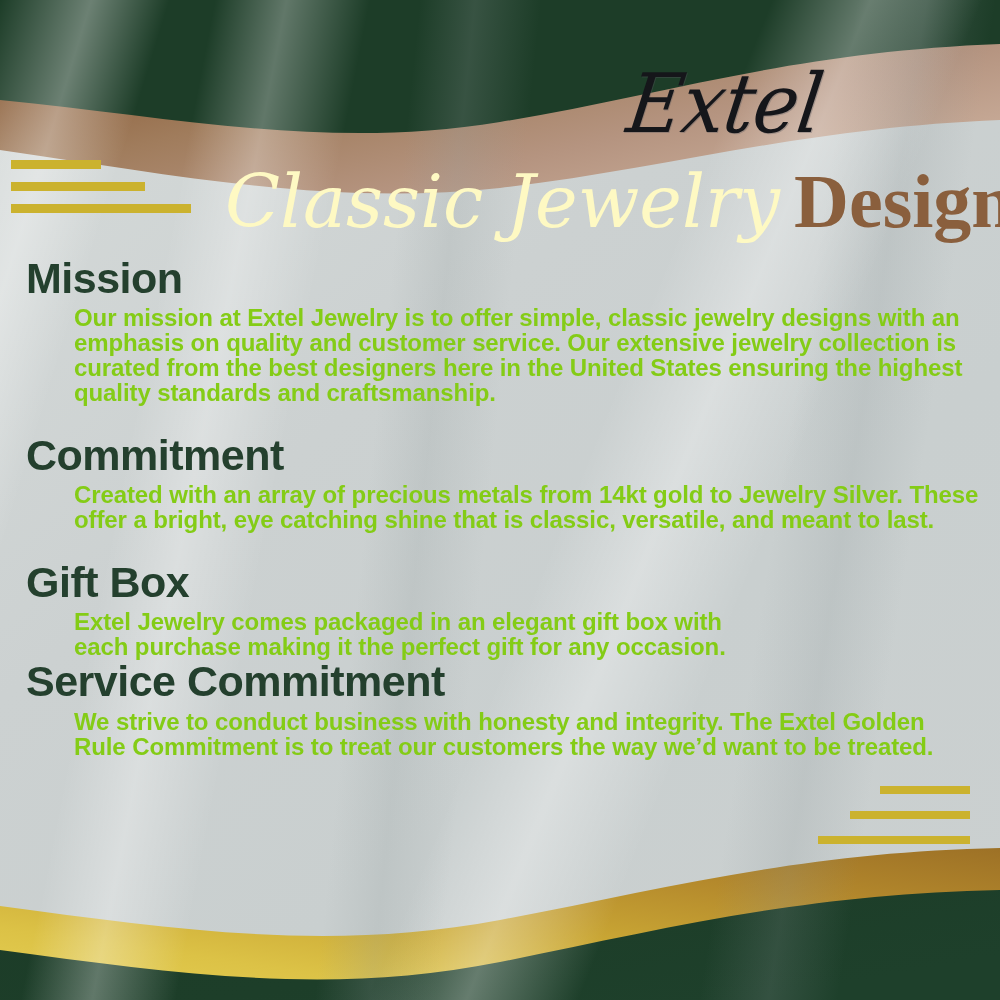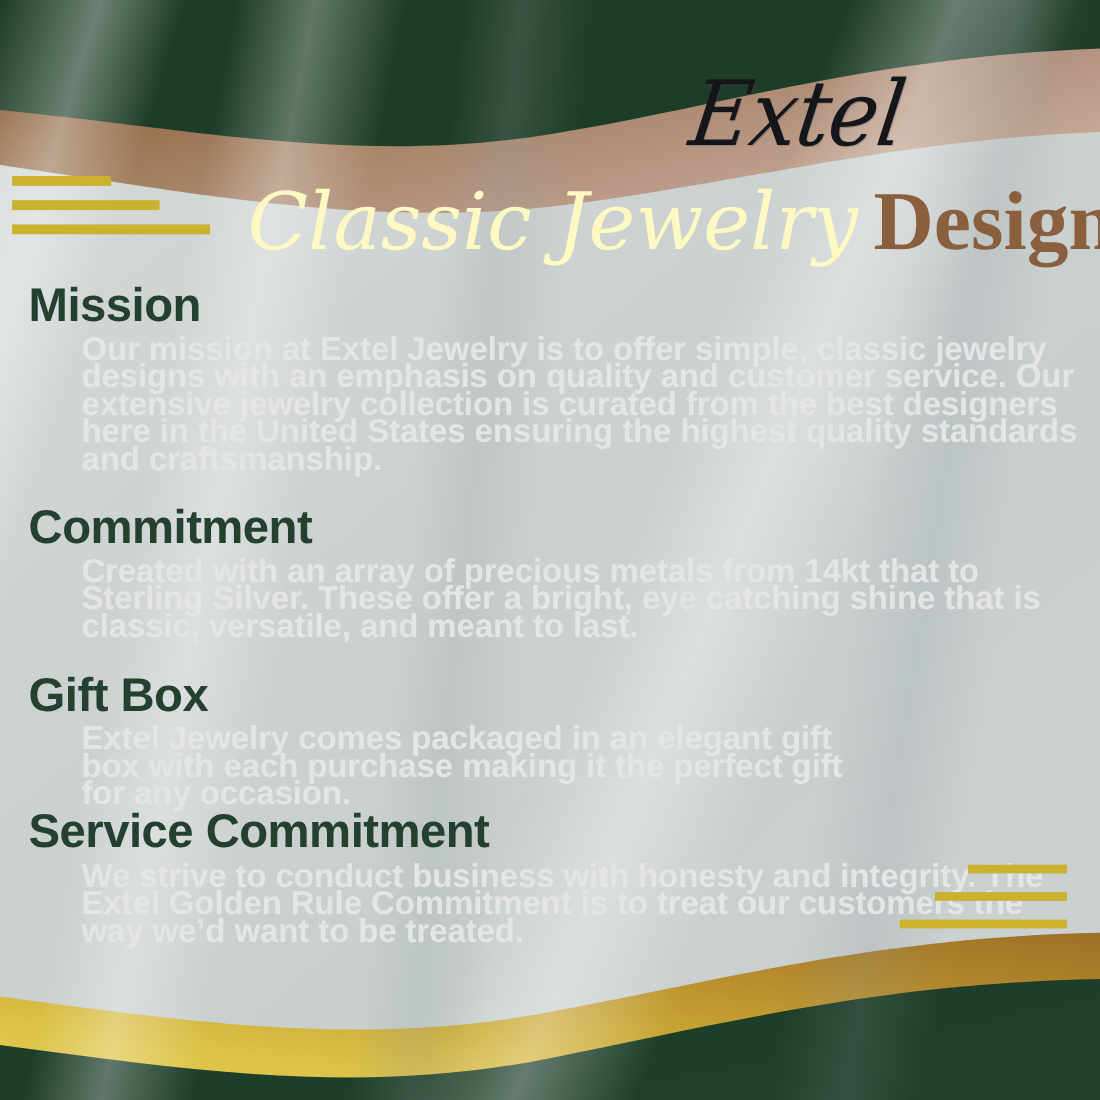--- a/index.html
+++ b/index.html
@@ -125,23 +125,23 @@
     font-size: 43px;
     line-height: 1.05;
     color: #24402e;
     letter-spacing: -0.5px;
     margin: 0 0 4px 14px;
   }
 
   .section-body {
     font-family: "Liberation Sans", sans-serif;
     font-weight: 600;
-    font-size: 30px;
+    font-size: 24px;
     line-height: 25px;
-    color: #e5e5e5;
+    color: #84cc16;
     margin: 0 30px 0 62px;
     letter-spacing: -0.1px;
   }
 
   .sec-mission   { margin-bottom: 28px; }
   .sec-materials { margin-bottom: 28px; }
   .sec-service   { margin-bottom: 28px; }
   .sec-giftbox   { margin-bottom: 0; }
   .sec-giftbox .section-body { margin-right: 240px; }
 </style>
@@ -208,21 +208,21 @@
 
     <div class="sections">
 
       <div class="section sec-mission">
         <h2 class="section-title">Mission</h2>
         <p class="section-body">Our mission at Extel Jewelry is to offer simple, classic jewelry designs with an emphasis on quality and customer service. Our extensive jewelry collection is curated from the best designers here in the United States ensuring the highest quality standards and craftsmanship.</p>
       </div>
 
       <div class="section sec-materials">
         <h2 class="section-title">Commitment</h2>
-        <p class="section-body">Created with an array of precious metals from 14kt that to Sterling Silver. These offer a bright, eye catching shine that is classic, versatile, and meant to last.</p>
+        <p class="section-body">Created with an array of precious metals from 14kt gold to Jewelry Silver. These offer a bright, eye catching shine that is classic, versatile, and meant to last.</p>
       </div>
 
       <div class="section sec-giftbox">
         <h2 class="section-title">Gift Box</h2>
         <p class="section-body">Extel Jewelry comes packaged in an elegant gift box with each purchase making it the perfect gift for any occasion.</p>
       </div>
 
       <div class="section sec-service">
         <h2 class="section-title">Service Commitment</h2>
         <p class="section-body">We strive to conduct business with honesty and integrity. The Extel Golden Rule Commitment is to treat our customers the way we’d want to be treated.</p>

